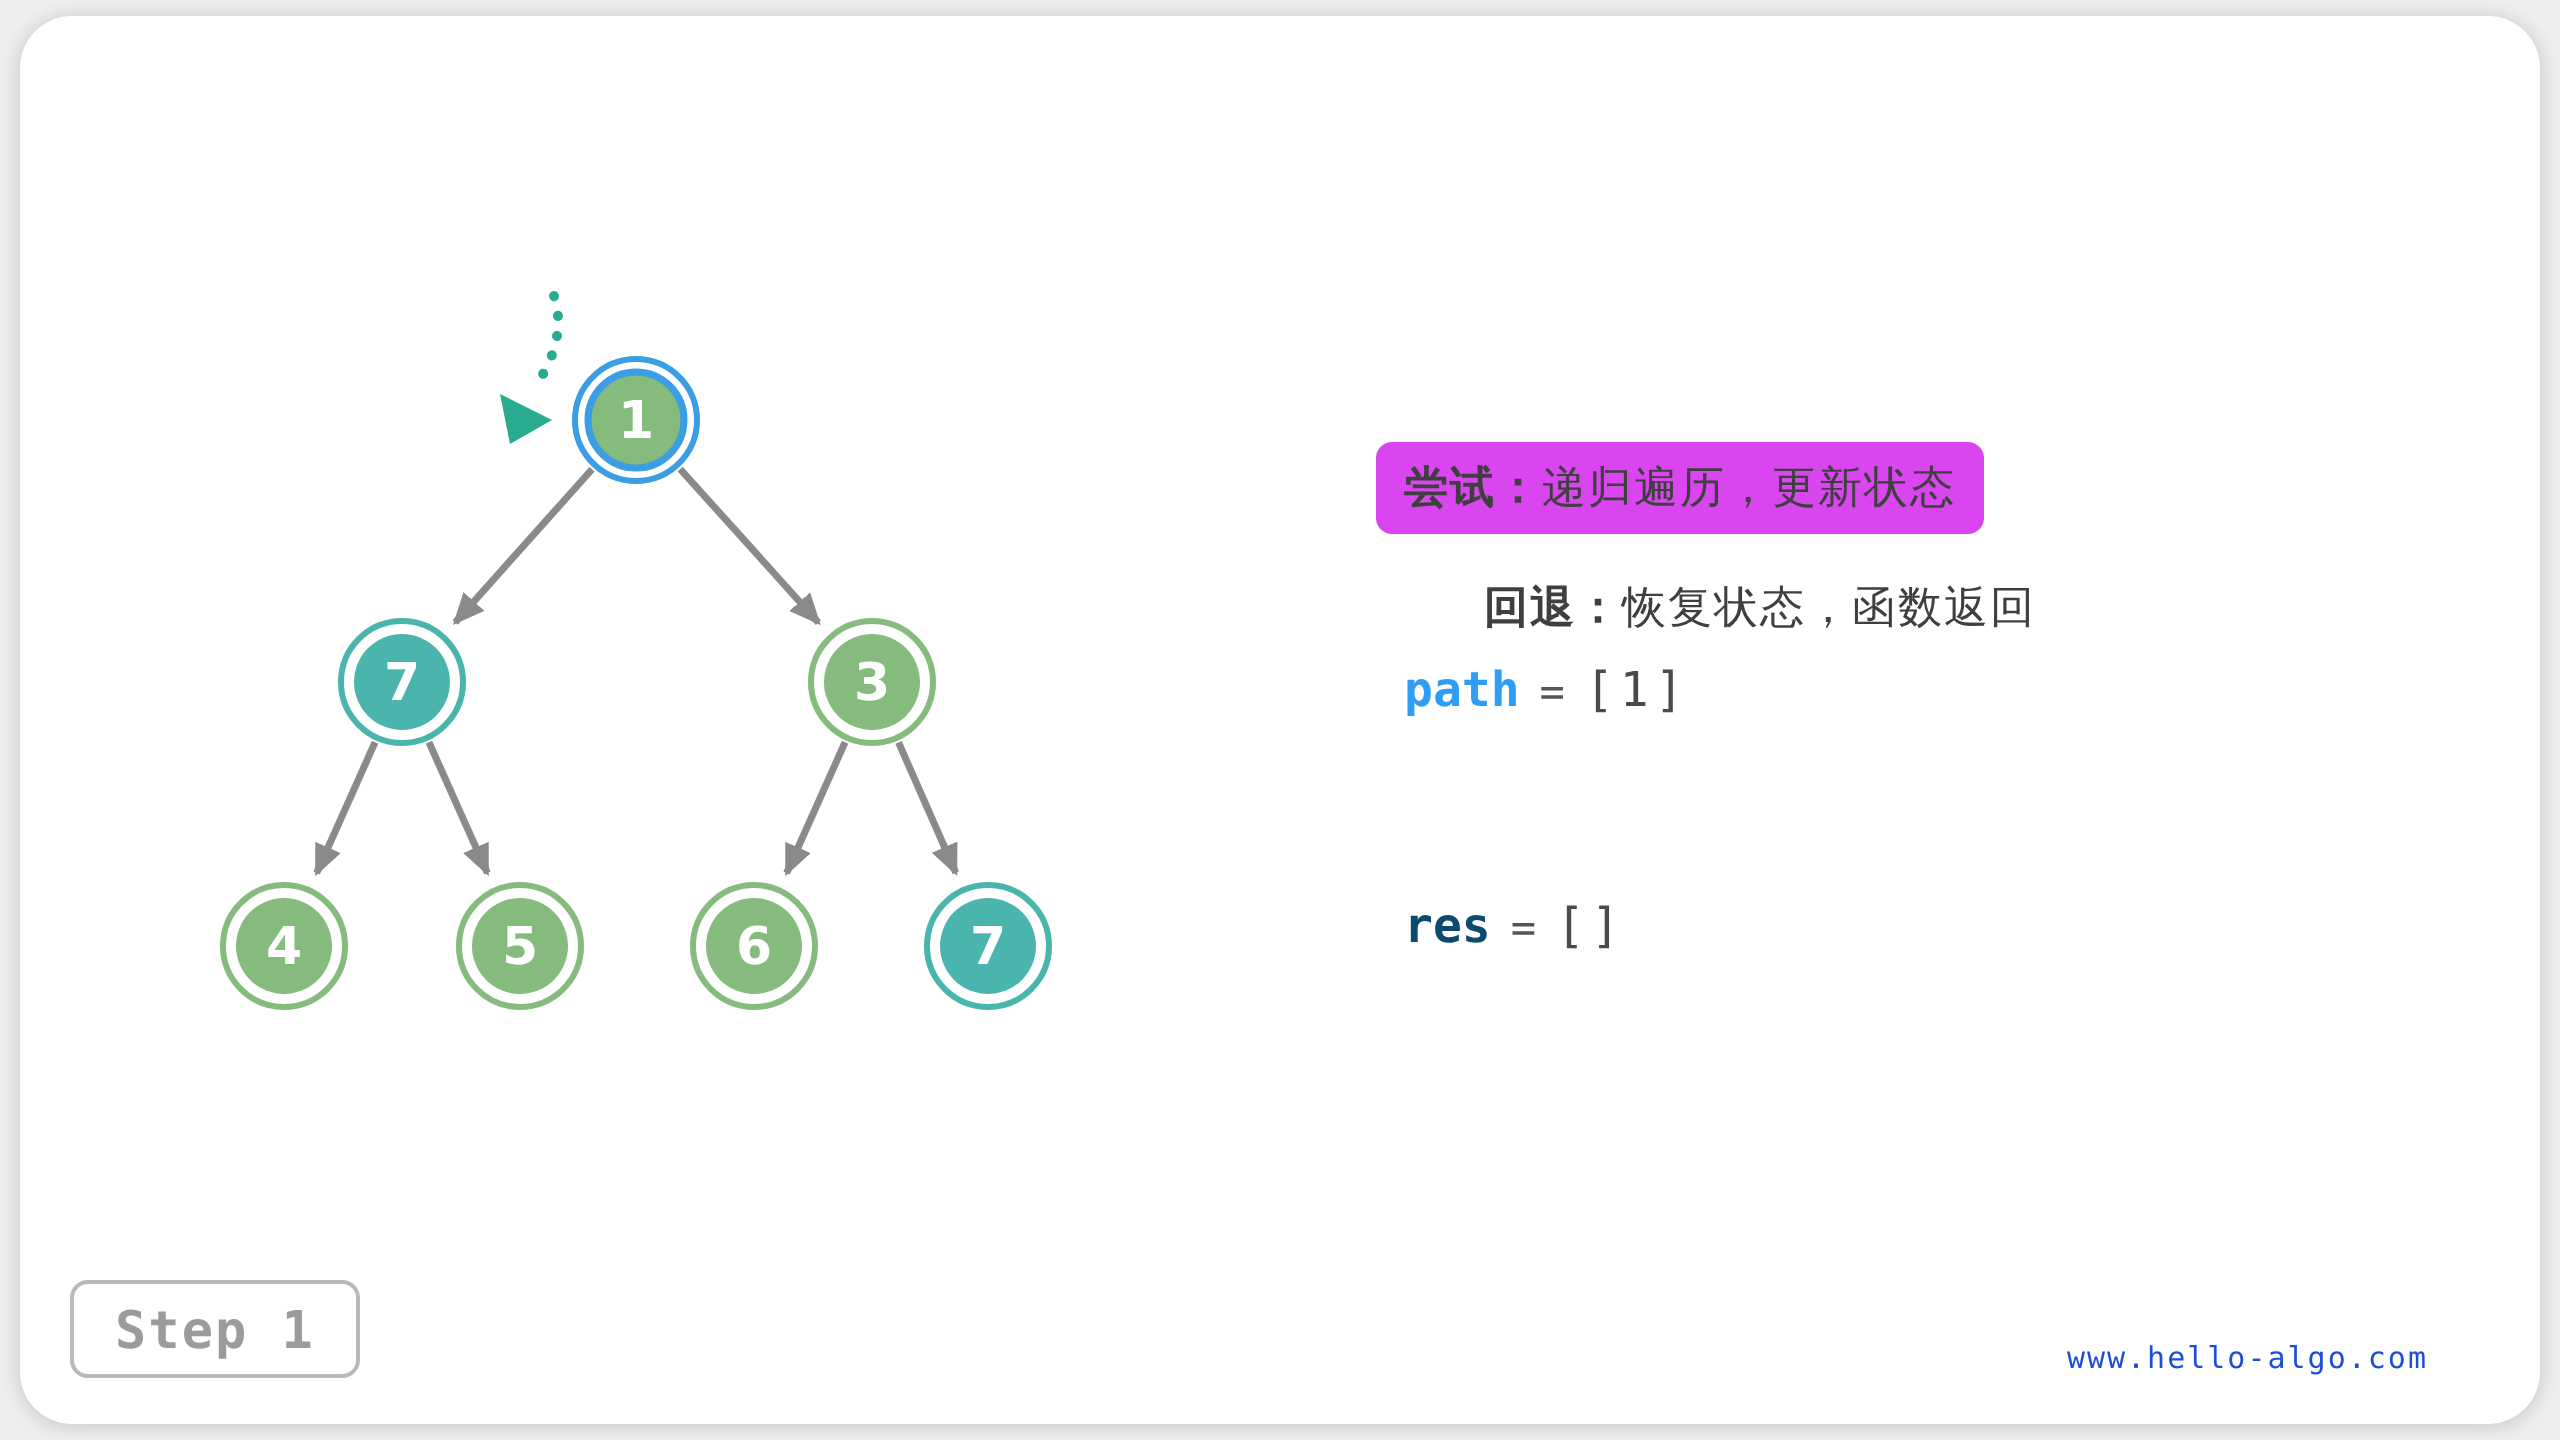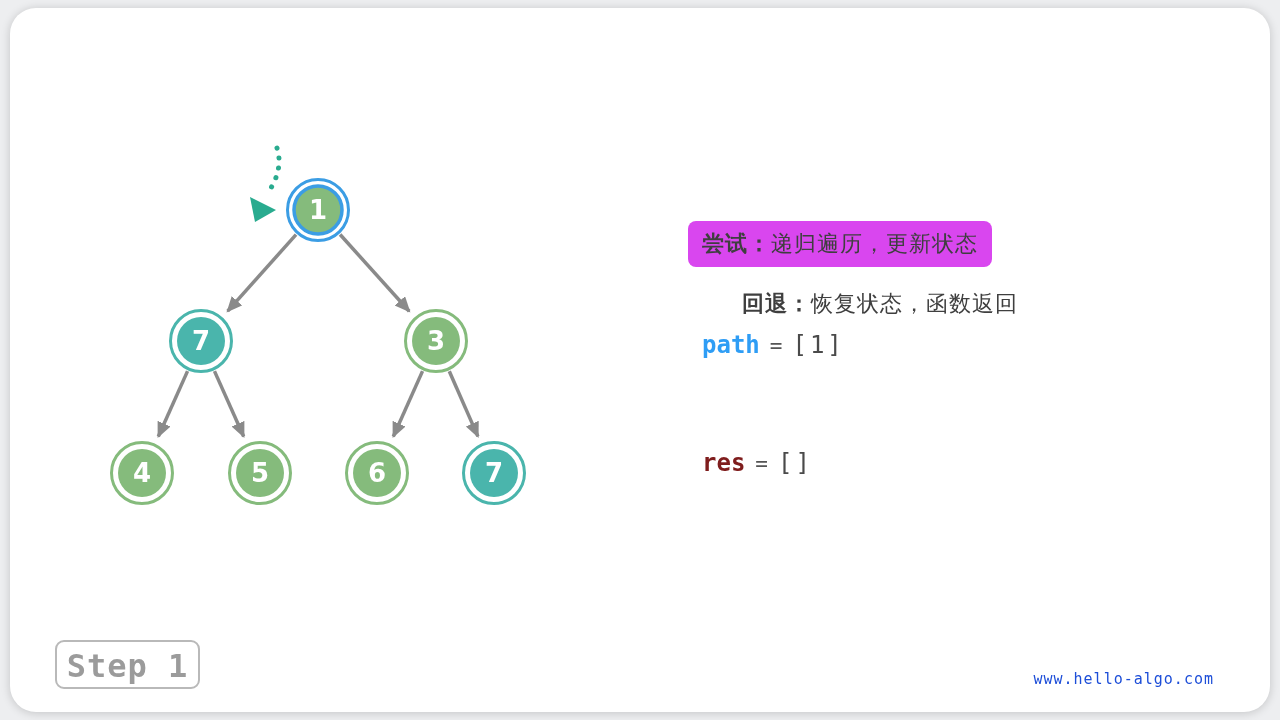--- a/index.html
+++ b/index.html
@@ -63,27 +63,26 @@
   .var-value { letter-spacing: 3px; }
   .step-badge {
     position: absolute;
     left: 25px; top: 632px;
     width: 145px; height: 49px;
     border: 2px solid #b9b9b9;
     border-radius: 9px;
     background: #ffffff;
     color: #9b9b9b;
     font-family: "DejaVu Sans Mono", "Liberation Mono", monospace;
-    font-size: 32px;
+    font-size: 26px;
     font-weight: bold;
     line-height: 49px;
     text-align: center;
     letter-spacing: 1px;
     box-sizing: border-box;
-    margin-left: 20px;
   }
   .watermark {
     position: absolute;
     right: 56px; top: 662px;
     font-family: "DejaVu Sans Mono", "Liberation Mono", monospace;
     font-size: 15px;
     color: #1d4ed8;
     letter-spacing: 1px;
   }
 </style>
@@ -153,21 +152,21 @@
     <div class="legend-try-box">
       <span class="legend-line"><span class="bold-label">尝试：</span><span>递归遍历，更新状态</span></span>
     </div>
     <div class="legend-back-line legend-line">
       <span class="bold-label">回退：</span><span>恢复状态，函数返回</span>
     </div>
     <div class="code-line code-path">
       <span class="var-name" id="path-name" style="color: rgb(46, 157, 245);">path</span><span class="var-eq">=</span><span class="var-value">[1]</span>
     </div>
     <div class="code-line code-res">
-      <span class="var-name" id="res-name" style="color: #7f1d1d;">res</span><span class="var-eq">=</span><span class="var-value">[]</span>
+      <span class="var-name" id="res-name" style="color: #0c4a6e;">res</span><span class="var-eq">=</span><span class="var-value">[]</span>
     </div>
   </div>
 
   <div class="step-badge">Step 1</div>
 
   <div class="watermark">www.hello-algo.com</div>
 
 </div>
 
 </body></html>

